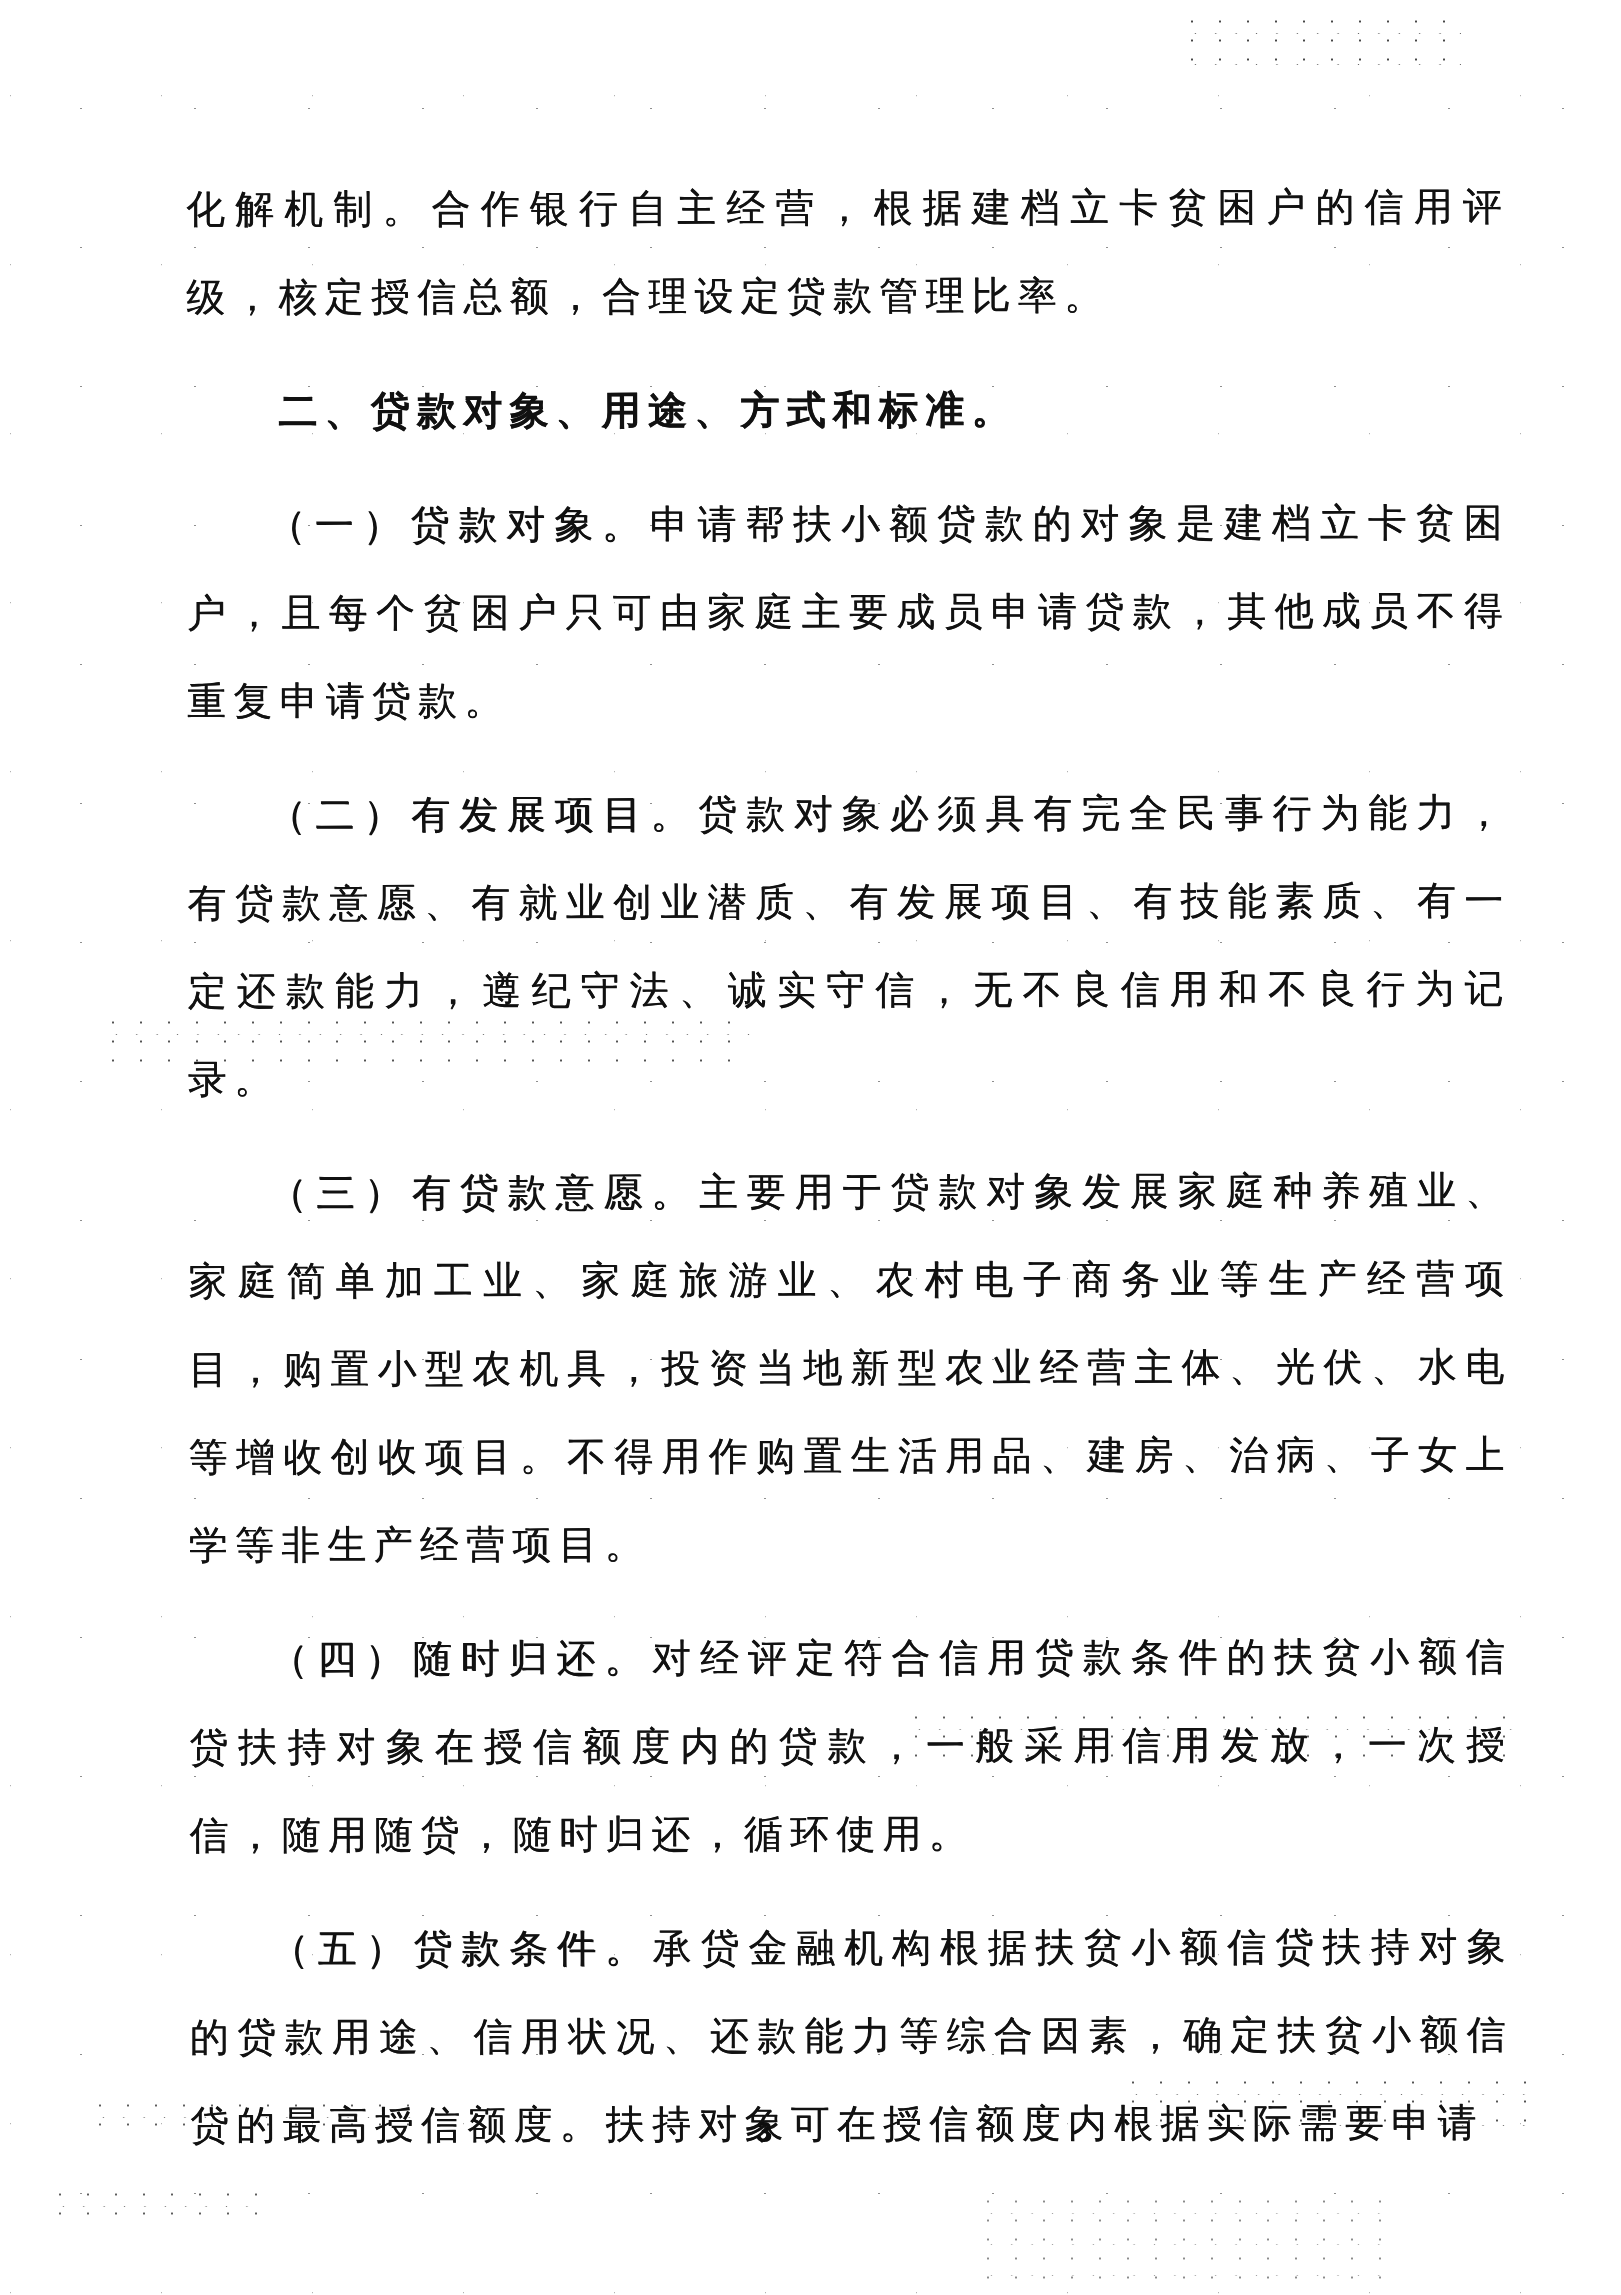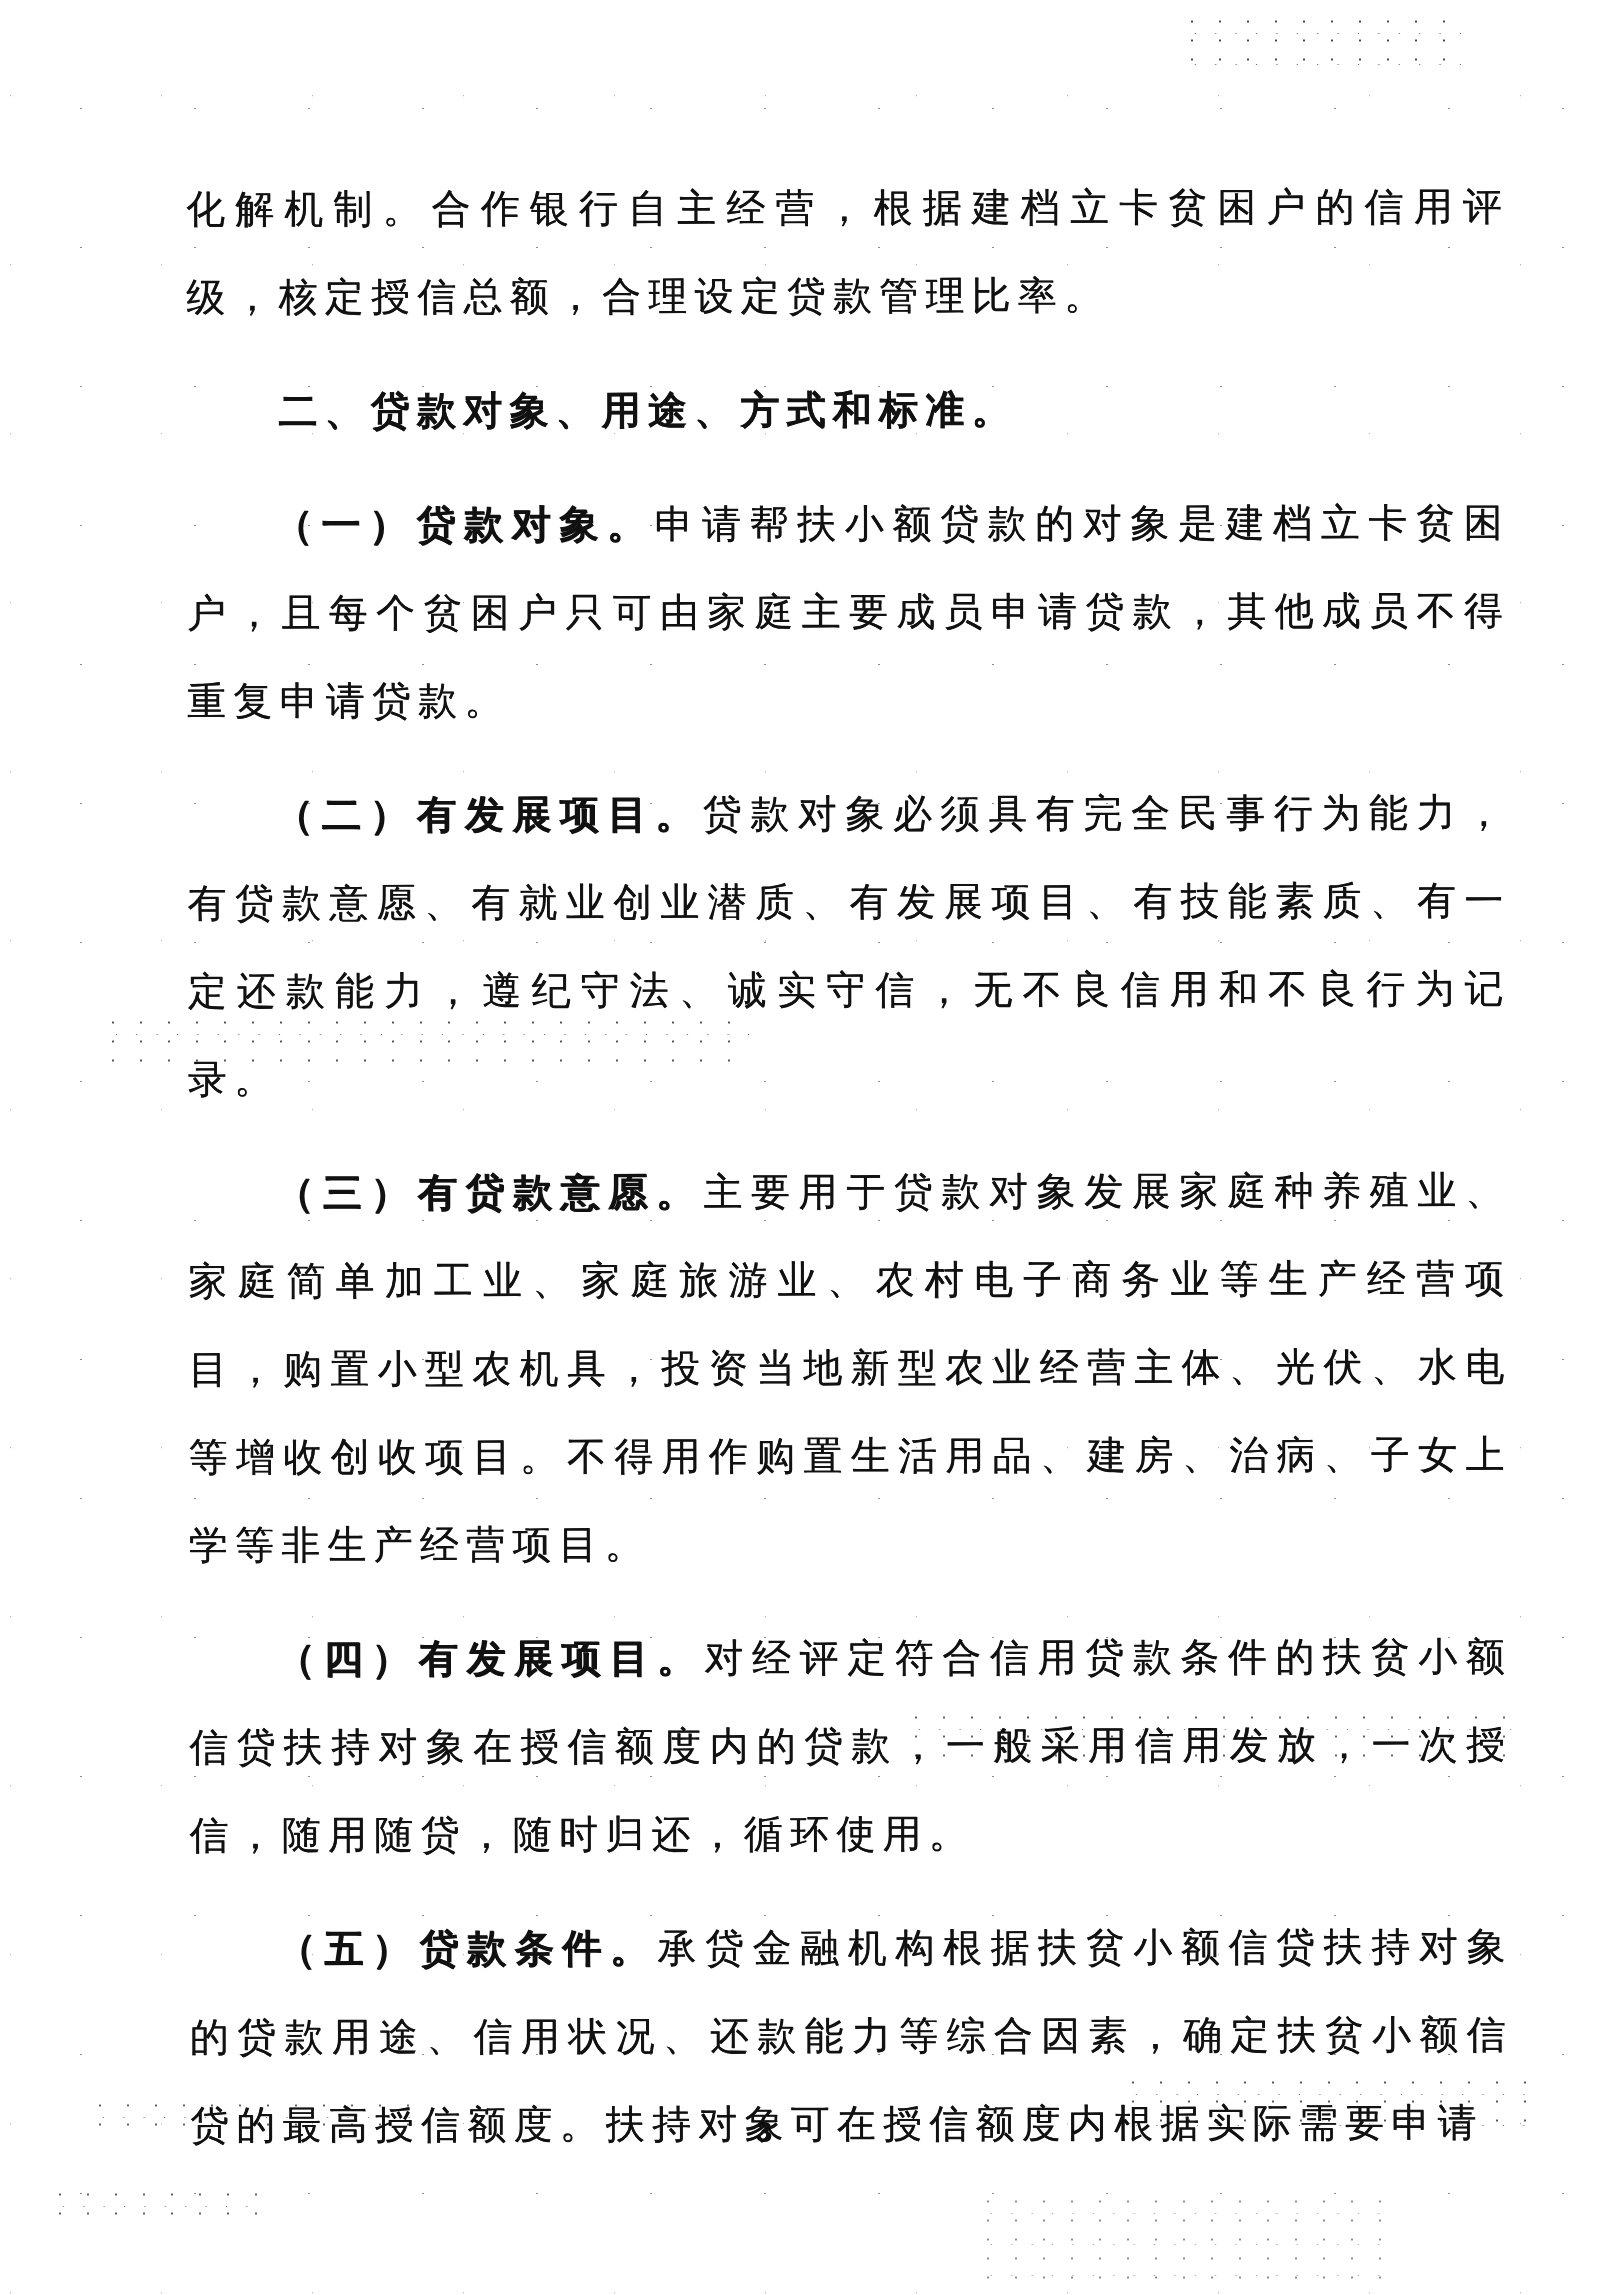--- a/index.html
+++ b/index.html
@@ -27,23 +27,22 @@
     text-align: justify;
     text-shadow: 0.3px 0.3px 0 #222;
   }
   .para-indent { text-indent: 80px; }
   .heading {
     font-weight: bold;
     text-indent: 92px;
     text-shadow: 0.8px 0.4px 0 #111;
   }
   .lead {
-    font-weight: bold;
+    font-weight: normal;
     text-shadow: 0.8px 0.4px 0 #111;
-    margin-left: 7px;
   }
   .page-number {
     position: absolute;
     top: 2115px;
     left: 698px;
     width: 132px;
     text-align: center;
     font-size: 30px;
     font-weight: bold;
     font-family: "Liberation Sans", sans-serif;
@@ -110,21 +109,21 @@
 
     <p class="para-indent">
       <span class="lead">（二）有发展项目。</span><span>贷款对象必须具有完全民事行为能力，有贷款意愿、有就业创业潜质、有发展项目、有技能素质、有一定还款能力，遵纪守法、诚实守信，无不良信用和不良行为记录。</span>
     </p>
 
     <p class="para-indent">
       <span class="lead">（三）有贷款意愿。</span><span>主要用于贷款对象发展家庭种养殖业、家庭简单加工业、家庭旅游业、农村电子商务业等生产经营项目，购置小型农机具，投资当地新型农业经营主体、光伏、水电等增收创收项目。不得用作购置生活用品、建房、治病、子女上学等非生产经营项目。</span>
     </p>
 
     <p class="para-indent">
-      <span class="lead">（四）有发展项目。</span><span>对经评定符合信用贷款条件的扶贫小额信贷扶持对象在授信额度内的贷款，一般采用信用发放，一次授信，随用随贷，随时归还，循环使用。</span>
+      <span class="lead">（四）随时归还。</span><span>对经评定符合信用贷款条件的扶贫小额信贷扶持对象在授信额度内的贷款，一般采用信用发放，一次授信，随用随贷，随时归还，循环使用。</span>
     </p>
 
     <p class="para-indent">
       <span class="lead">（五）贷款条件。</span><span>承贷金融机构根据扶贫小额信贷扶持对象的贷款用途、信用状况、还款能力等综合因素，确定扶贫小额信贷的最高授信额度。扶持对象可在授信额度内根据实际需要申请</span>
     </p>
 
   </div>
 
   <div class="page-number">3</div>
 

